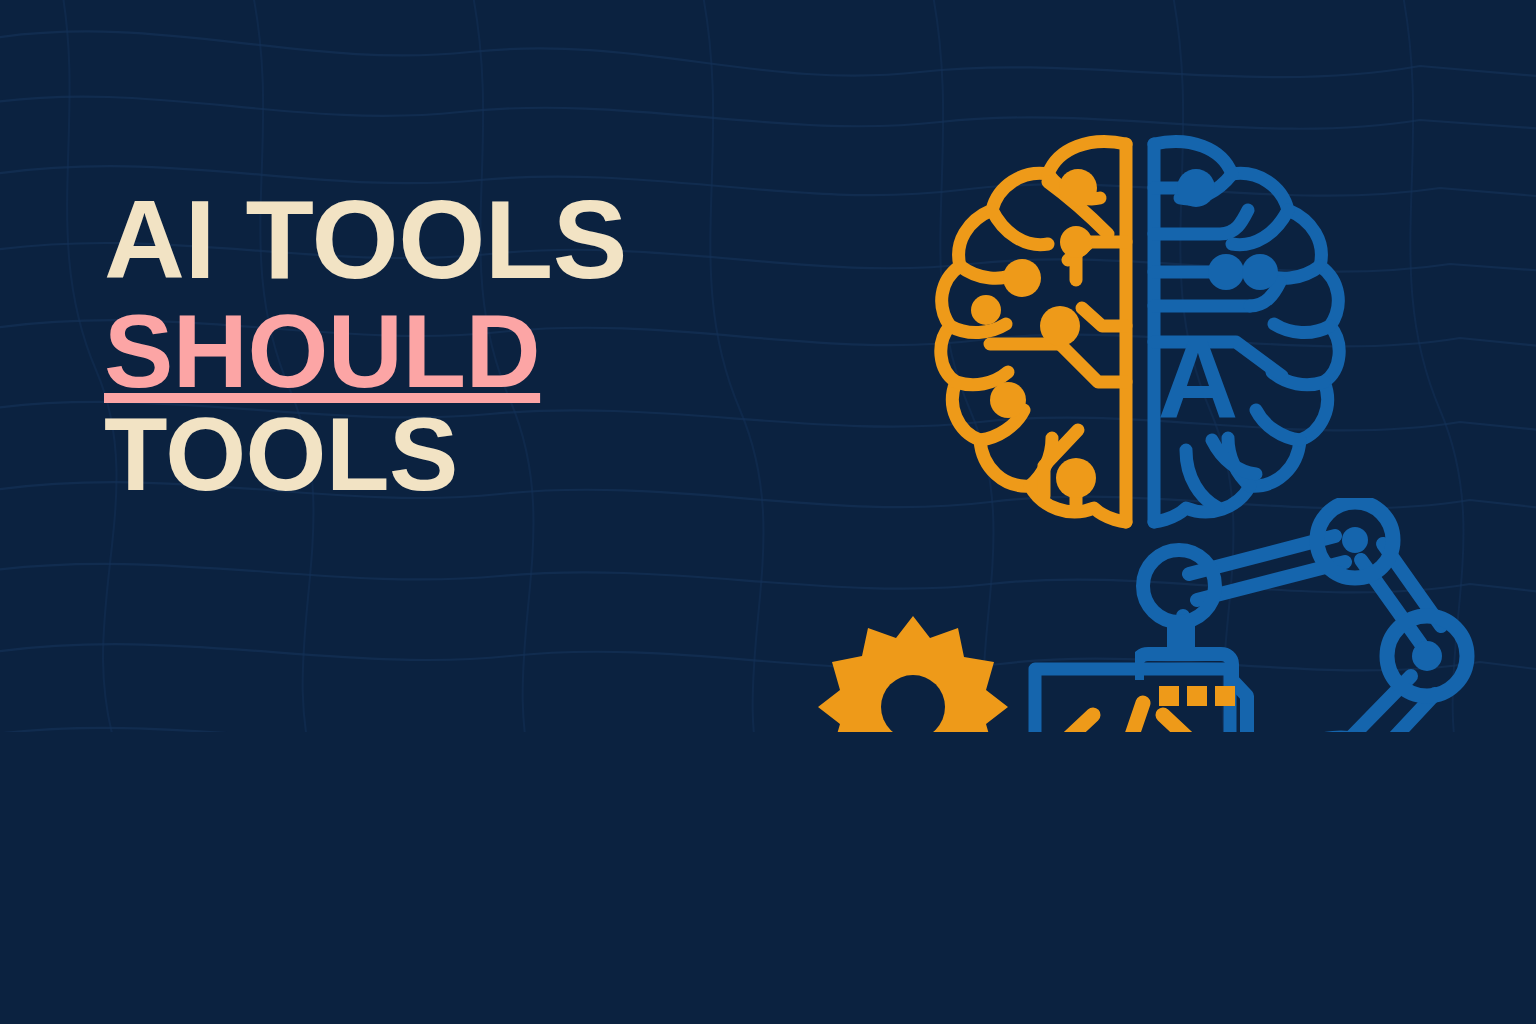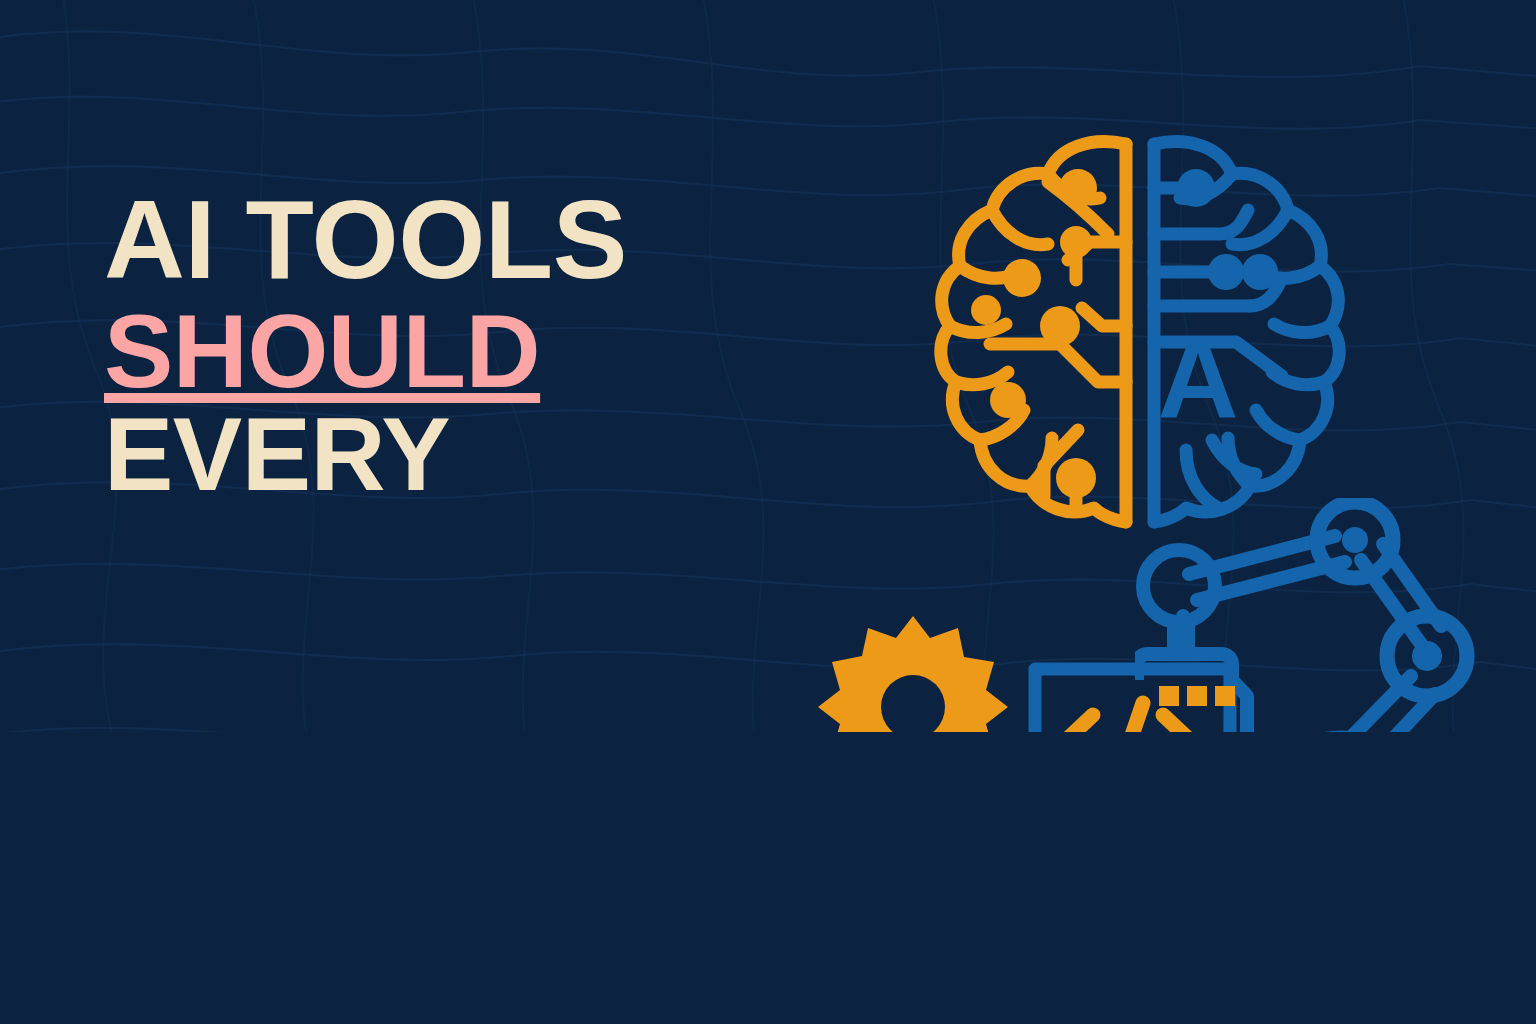--- a/index.html
+++ b/index.html
@@ -82,21 +82,21 @@
       <path d="M700,-20 C736,150 680,270 740,410 C800,550 720,670 770,810 C820,950 750,1020 780,1044"></path>
       <path d="M930,-20 C966,150 910,270 970,410 C1030,550 950,670 1000,810 C1050,950 980,1020 1010,1044"></path>
       <path d="M1170,-20 C1206,150 1150,270 1210,410 C1270,550 1190,670 1240,810 C1290,950 1220,1020 1250,1044"></path>
       <path d="M1400,-20 C1436,150 1380,270 1440,410 C1500,550 1420,670 1470,810 C1520,950 1450,1020 1480,1044"></path>
     </g>
   </svg>
 
   <div id="headline">
     <span class="hl hl-1">AI TOOLS</span>
     <span class="hl hl-4">SHOULD</span>
-    <span class="hl hl-5">EVERY</span>
+    <span class="hl hl-5">TOOLS</span>
   </div>
 
   <svg class="art" id="brain-art" viewBox="0 0 420 400">
 
     <g stroke="#ee9a19" stroke-width="13" fill="none" stroke-linecap="round" stroke-linejoin="round">
 
       <path d="M196,14
                C160,6 128,18 118,44
                C92,40 68,56 62,80
                C38,90 24,112 30,136

